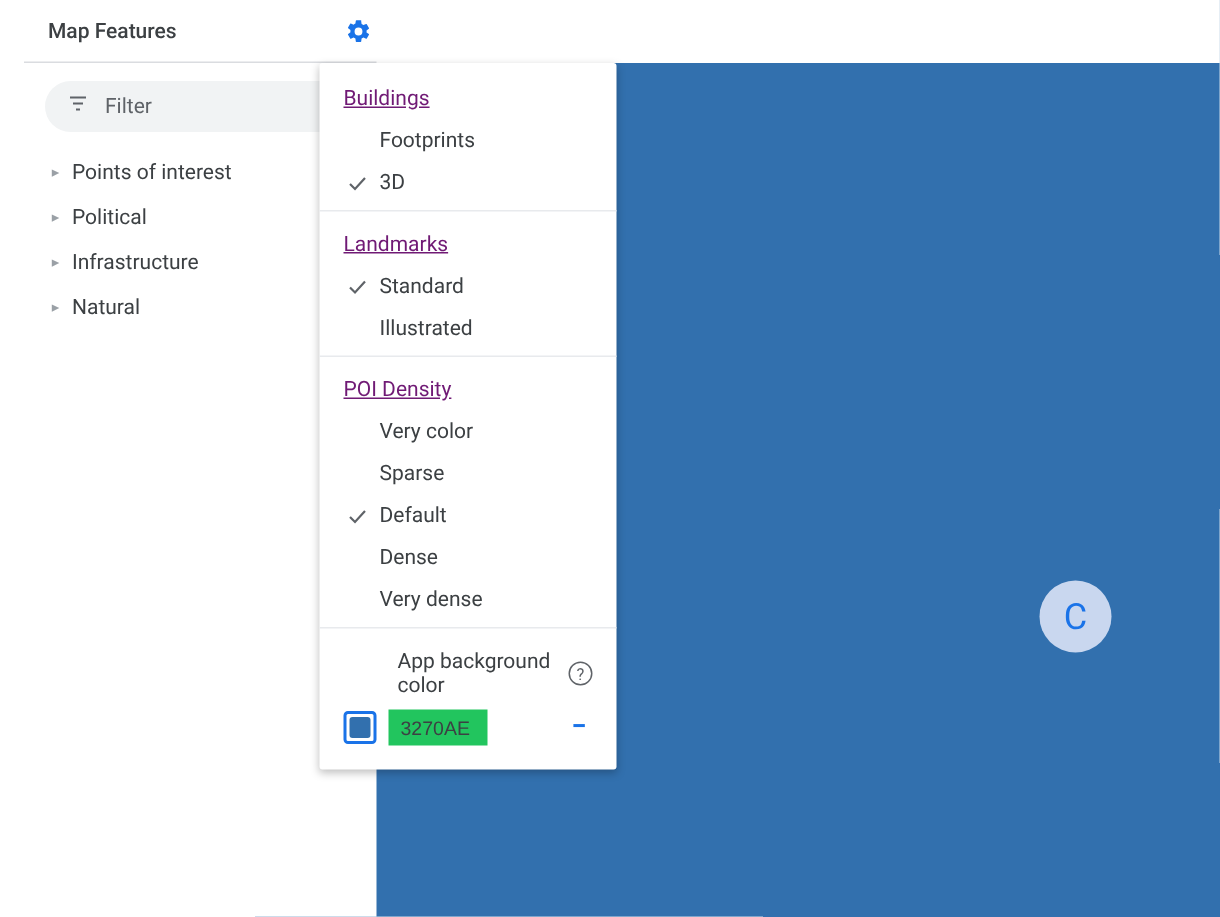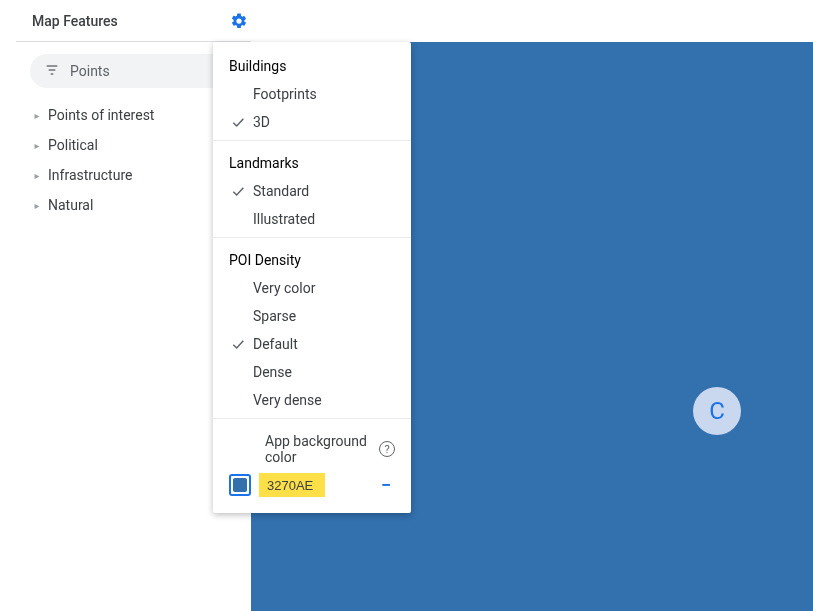--- a/index.html
+++ b/index.html
@@ -83,21 +83,22 @@
     padding-top: 6px;
     padding-bottom: 6px;
   }
   .pop-section-divider {
     border-top: 1px solid #e8eaed;
     margin: 4px 0;
   }
   .pop-heading {
     padding: 10px 16px 6px 16px;
     font-size: 14px;
-    color: #000000;
+    color: #701a75;
+    text-decoration: underline;
   }
   .pop-option {
     display: flex;
     align-items: flex-end;
     padding: 6px 16px 6px 16px;
     font-size: 14px;
     color: #3c4043;
     cursor: pointer;
     gap: 6px;
   }
@@ -139,21 +140,21 @@
     border: 2px solid #1a73e8;
     border-radius: 3px;
     padding: 2px;
     display: inline-flex;
   }
   .swatch-inner {
     flex: 1;
     border-radius: 2px;
   }
   .color-input {
-    background: #fde047;
+    background: #22c55e;
     border: none;
     font-size: 13px;
     color: #3c4043;
     padding: 4px 8px;
     width: 66px;
     height: 24px;
     outline: none;
   }
   .minus-btn {
     margin-left: auto;
@@ -210,21 +211,21 @@
 
   <div class="filter-wrap">
     <div class="filter-pill">
       <span>
         <svg width="16" height="16" viewBox="0 0 24 24" fill="none" stroke="#5f6368" stroke-width="2">
             <line x1="4" y1="6" x2="20" y2="6"></line>
             <line x1="7" y1="12" x2="17" y2="12"></line>
             <line x1="10" y1="18" x2="14" y2="18"></line>
           </svg>
       </span>
-      <span>Points</span>
+      <span>Filter</span>
     </div>
   </div>
 
   <div class="tree">
     <div class="tree-item">
       <span class="tree-caret">▸</span>
       <span>Points of interest</span>
     </div>
     <div class="tree-item">
       <span class="tree-caret">▸</span>

